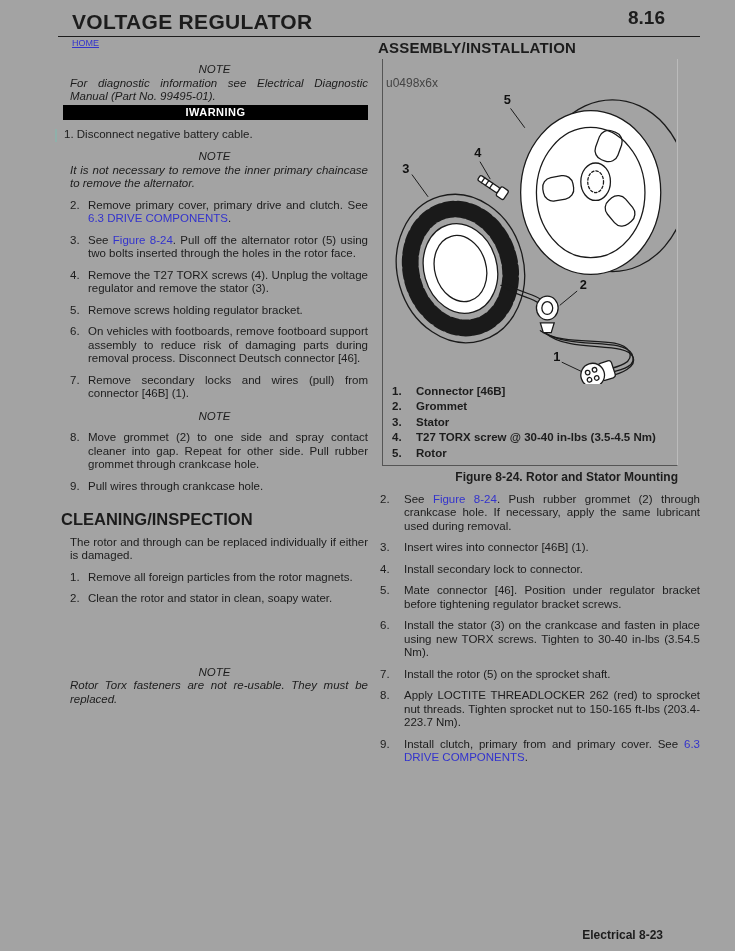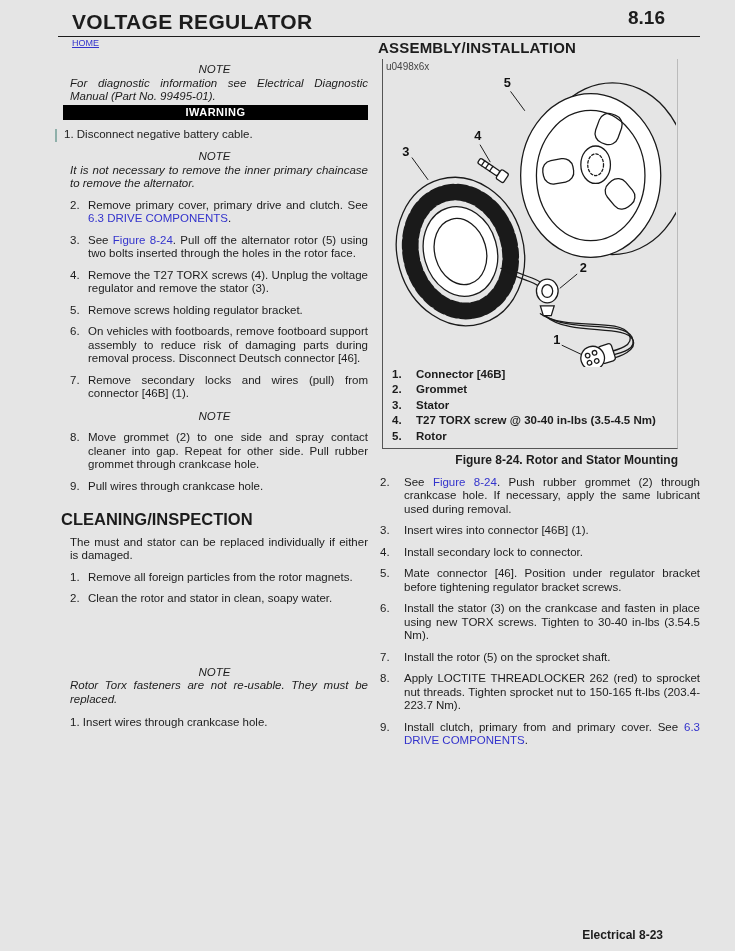--- a/index.html
+++ b/index.html
@@ -1,20 +1,20 @@
 <!DOCTYPE html>
 <html><head>
 <meta charset="utf-8">
 <style>
   * { box-sizing: border-box; margin: 0; padding: 0; }
   html,body { background:#ffffff; }
   .page {
     position: relative;
     width: 735px; height: 951px;
-    background:#e5e5e5;
+    background:#a3a3a3;
     font-family: "Liberation Sans", sans-serif;
     font-size: 11.5px; line-height: 13.5px;
     color:#1c1c1c;
     overflow: hidden;
   }
   
   .hdr-title { position:absolute; left:72px; top:10px; font-size:21px; line-height:24px; font-weight:bold; letter-spacing:.3px; }
   .hdr-num   { position:absolute; right:70px; top:11px; font-size:19px; font-weight:bold; }
   .hdr-rule  { position:absolute; left:58px; right:35px; top:36px; border-top:1.6px solid #1c1c1c; }
   .home-link { position:absolute; left:72px; top:37px; font-size:9px; color:#3333cc; text-decoration:underline; cursor:pointer; }
@@ -38,21 +38,21 @@
   .step .num { flex:none; width:27px; padding-left:9px; }
   .step .txt { flex:1; text-align:justify; }
   .plain-step { margin-top:8px; position:relative; padding-left:3px; }
   .link { color:#3333cc; cursor:pointer; }
   .cbar-left  { position:absolute; left:-6px; top:1px; width:2px; height:13px; background:#8fb0aa; }
   .cbar-right { position:absolute; right:4px; top:0px; width:2px; height:16px; background:#4f8273; }
   
   .figure-box { margin-top:4px; margin-left:4px; width:296px;
                 border-left:1px solid #555; border-right:1px solid #bbb; border-bottom:1px solid #555;
                 padding:3px 1px 4px 3px; }
-  .fig-code { font-size:10px; color:#444; line-height:9px; }
+  .fig-code { font-size:12px; color:#444; line-height:9px;margin-top:17px; }
   .fig-svg { display:block; }
   .legend-row { display:flex; font-weight:bold; line-height:15.5px; }
   .legend-row .lnum { flex:none; width:30px; padding-left:6px; }
   .fig-caption { width:296px; margin-left:4px; text-align:right; font-weight:bold; font-size:12px; margin-top:5px; }
   .rsteps { margin-top:3px; }
   
   .footer { position:absolute; right:72px; bottom:9px; font-size:12px; font-weight:bold; }
   svg text { font-family:"Liberation Sans", sans-serif; font-weight:bold; font-size:13px; fill:#111; }
 </style>
 </head>
@@ -110,33 +110,32 @@
     <div class="step">
       <span class="num">8.</span>
       <span class="txt">Move grommet (2) to one side and spray contact cleaner into gap. Repeat for other side. Pull rubber grommet through crankcase hole.</span>
     </div>
     <div class="step">
       <span class="num">9.</span>
       <span class="txt">Pull wires through crankcase hole.</span>
     </div>
 
     <div class="sect-head">CLEANING/INSPECTION</div>
-    <div class="p pad" style="margin-top:9px">The must and stator can be replaced individually if either is damaged.</div>
+    <div class="p pad" style="margin-top:9px">The rotor and through can be replaced individually if either is damaged.</div>
     <div class="step">
       <span class="num">1.</span>
       <span class="txt">Remove all foreign particles from the rotor magnets.</span>
     </div>
     <div class="step">
       <span class="num">2.</span>
       <span class="txt">Clean the rotor and stator in clean, soapy water.</span>
     </div>
 
     <div class="note-label" style="margin-top:60px">NOTE</div>
     <div class="note-text">Rotor Torx fasteners are not re-usable. They must be replaced.</div>
-    <div class="plain-step" style="margin-top:10px;padding-left:9px">1. Insert wires through crankcase hole.</div>
   </div>
 
   <div class="col col-right">
     <div class="col-head">ASSEMBLY/INSTALLATION</div>
 
     <div class="figure-box">
       <div class="fig-code">u0498x6x</div>
 
       <svg class="fig-svg" width="290" height="296" viewBox="0 0 293 300">
         <g stroke="#1a1a1a" fill="none" stroke-width="1.3" stroke-linecap="round">

